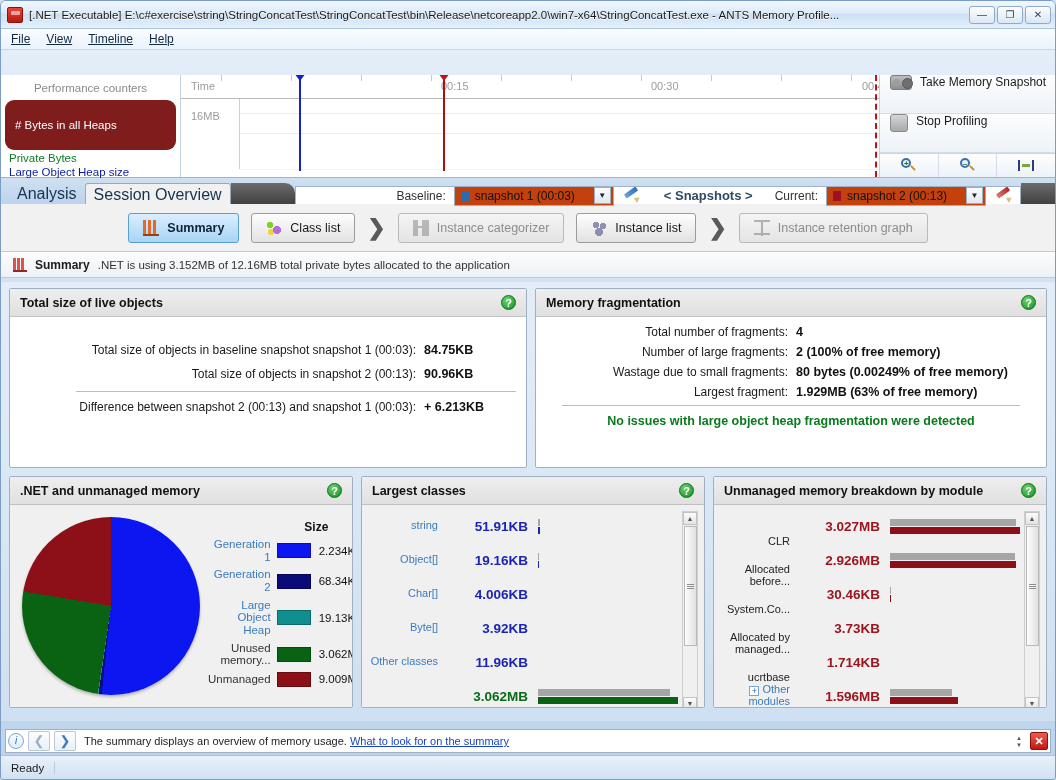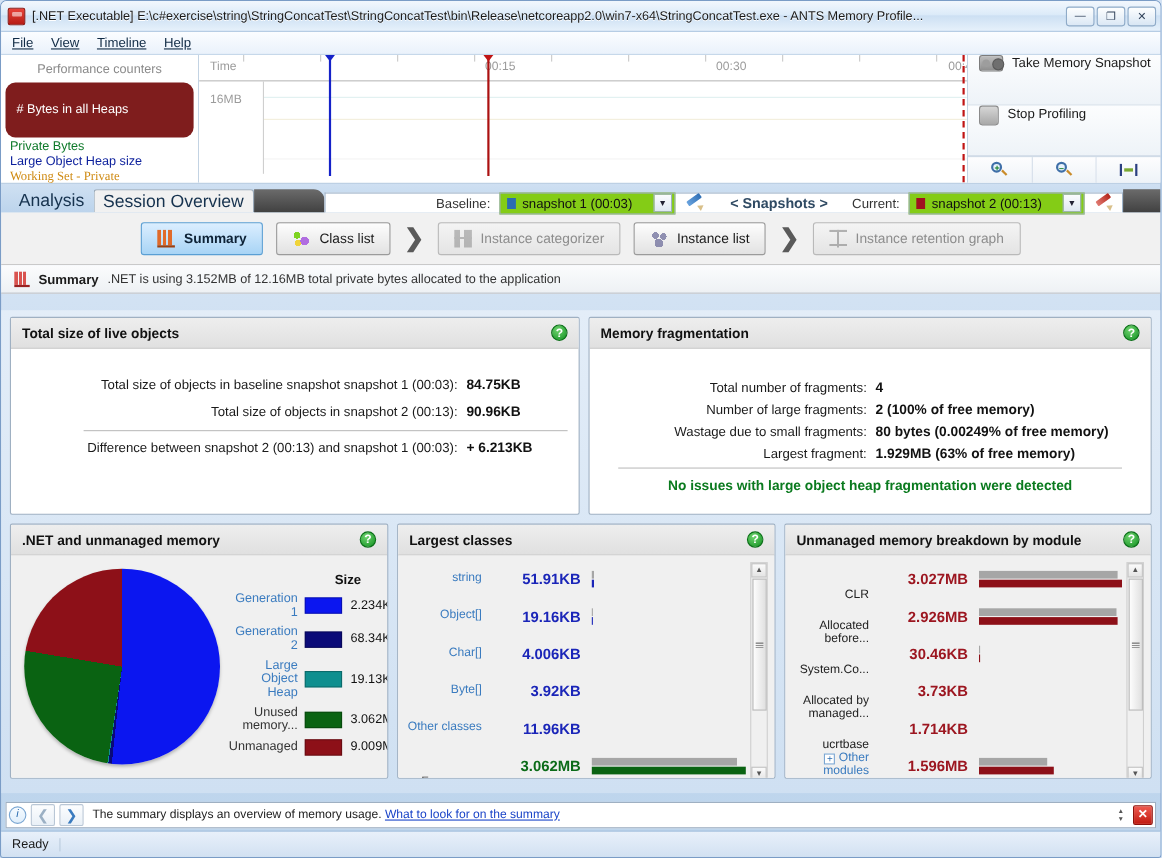--- a/index.html
+++ b/index.html
@@ -56,22 +56,22 @@
     height: 21px; display:flex; align-items:center;
     padding-left: 10px; gap: 16px;
     background: linear-gradient(180deg,#fbfdff,#eaf2fb);
     border-bottom:1px solid #c6d8ea;
   }
   .menubar span { font-size:12px; color:#102a44; }
   .menubar u { text-decoration: underline; }
 
   
   .timeline-strip {
-    display:flex; height: 117px;
-    background:#fff; border-bottom: 1px solid #9bb6d2;
+    display:flex; height: 103px;
+    background:#fff; border-bottom: 1px solid #9bb6d2; margin-top: 25px;
   }
   .counters {
     width: 180px; flex:none;
     background:#fff; border-right:1px solid #c3d3e3;
     padding-top: 4px;
   }
   .counters-head {
     text-align:center; color:#8a8a8a; font-size:11.5px; padding:3px 0 6px;
   }
   .counter-item{ padding:1px 8px; font-size:11.5px; }
@@ -161,21 +161,21 @@
     background:linear-gradient(180deg,#6b6b6b,#414141);
     border-radius:0 10px 0 0;
   }
   .snapbar{
     flex:1 1 auto;height:18px;display:flex;align-items:center;gap:8px;
     background:#fff;border:1px solid #9fb4c9;border-bottom:none;padding:0 6px;justify-content:flex-end;
   }
   .snapbar .lbl{color:#333;font-size:12px;}
   .combo{
     flex:0 0 auto;display:flex;align-items:center;gap:6px;height:20px;
-    border:1px solid #9fb0c2;background:#84cc16;padding:0 2px 0 6px;min-width:160px;
+    border:1px solid #9fb0c2;background:#c2410c;padding:0 2px 0 6px;min-width:160px;
   }
   .combo .swatch{width:8px;height:10px;flex:none;}
   .combo .val{flex:1 1 auto;font-size:12px;color:#111;}
   .combo .arrow{
     width:17px;height:17px;border:1px solid #9fb0c2;
     background:linear-gradient(180deg,#fbfcfe,#dfe8f2);
     display:flex;align-items:center;justify-content:center;font-size:8px;color:#223;
   }
   .pencil{width:20px;height:18px;position:relative;flex:none;}
   .pencil:before{
@@ -528,21 +528,21 @@
             <span class="val">90.96KB</span>
           </div>
           <div class="sep" style="margin-left:56px;"></div>
           <div class="statline">
             <span class="lab">Difference between snapshot 2 (00:13) and snapshot 1 (00:03):</span>
             <span class="val diffval">+ 6.213KB</span>
           </div>
         </div>
       </div>
 
-      <div class="panel" style="flex:1 1 auto;gap:20px;">
+      <div class="panel" style="flex:1 1 auto;">
         <div class="panel-head">
           <span class="ttl">Memory fragmentation</span>
           <span class="qmark">?</span>
         </div>
         <div class="panel-body" style="padding-top:8px;">
           <div class="statline tight">
             <span class="lab">Total number of fragments:</span>
             <span class="val" style="min-width:240px;">4</span>
           </div>
           <div class="statline tight">

